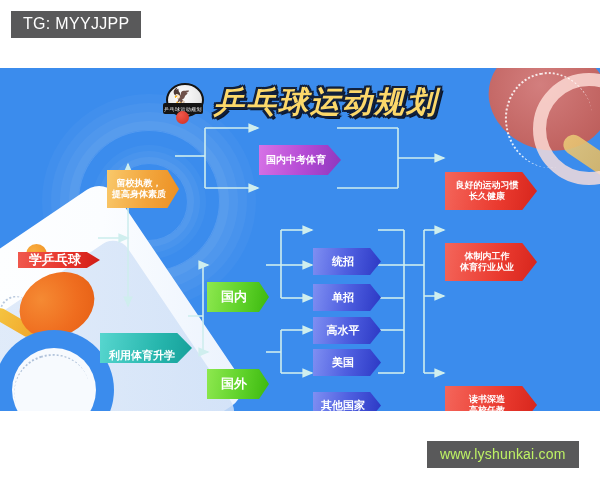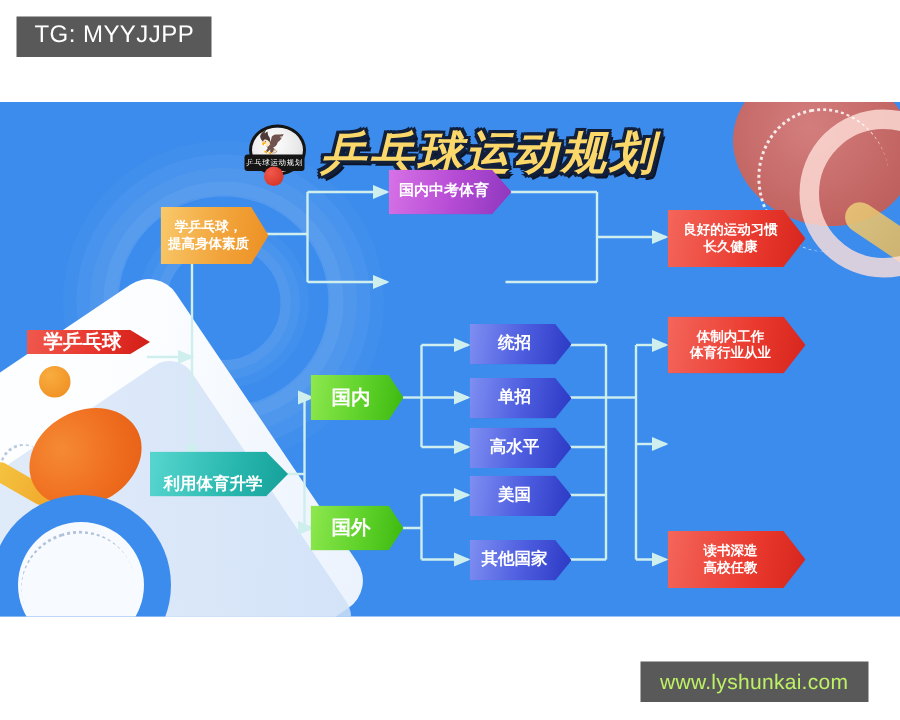--- a/index.html
+++ b/index.html
@@ -184,20 +184,21 @@
 
   .node{
     position:absolute;
     display:flex;align-items:center;justify-content:center;
     text-align:center;
     color:#ffffff;font-weight:bold;
     font-family:Liberation Serif, serif;
     line-height:1.25;
     box-sizing:border-box;
     filter:drop-shadow(1px 2px 2px rgba(0,0,0,.22));
+    margin-top:32px;
   }
   .arrowshape{
     clip-path:polygon(0 0,84% 0,100% 50%,84% 100%,0 100%);
   }
   .n-red{background:linear-gradient(100deg,#f0594e 0%,#e6332a 60%,#d01d16 100%);}
   .n-orange{background:linear-gradient(100deg,#f9c96b 0%,#f2a53c 55%,#ec8f22 100%);}
   .n-teal{background:linear-gradient(100deg,#57d6cf 0%,#28b7ae 60%,#15a09a 100%);}
   .n-magenta{background:linear-gradient(100deg,#d772e6 0%,#b44ad4 55%,#8d37bd 100%);}
   .n-green{background:linear-gradient(100deg,#8ee84f 0%,#5fd22a 55%,#3cb80f 100%);}
   .n-blue{background:linear-gradient(100deg,#7f8ff2 0%,#4f5fe0 50%,#2b38c4 100%);}
@@ -295,21 +296,21 @@
     </g>
   </svg>
 
   <div class="chart">
 
     <div class="node arrowshape n-red" style="left:18px;top:152px;width:82px;height:16px;font-size:13px;">
       <span class="lbl">学乒乓球</span>
     </div>
 
     <div class="node arrowshape n-orange" style="left:107px;top:70px;width:72px;height:38px;font-size:9px;flex-direction:column;">
-      <span class="lbl" style="padding:0 10px 0 2px">学乒乓球，</span>
+      <span class="lbl" style="padding:0 10px 0 2px">留校执教，</span>
       <span class="lbl" style="padding:0 10px 0 2px">提高身体素质</span>
     </div>
 
     <div class="node arrowshape n-teal" style="left:100px;top:233px;width:92px;height:30px;font-size:11px;align-items:flex-end;">
       <span class="lbl">利用体育升学</span>
     </div>
 
     <div class="node arrowshape n-magenta" style="left:259px;top:45px;width:82px;height:30px;font-size:10px;">
       <span class="lbl">国内中考体育</span>
     </div>

